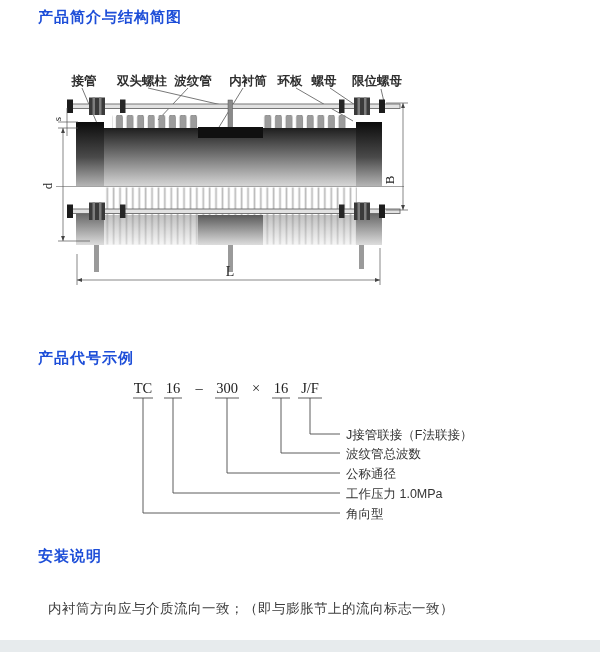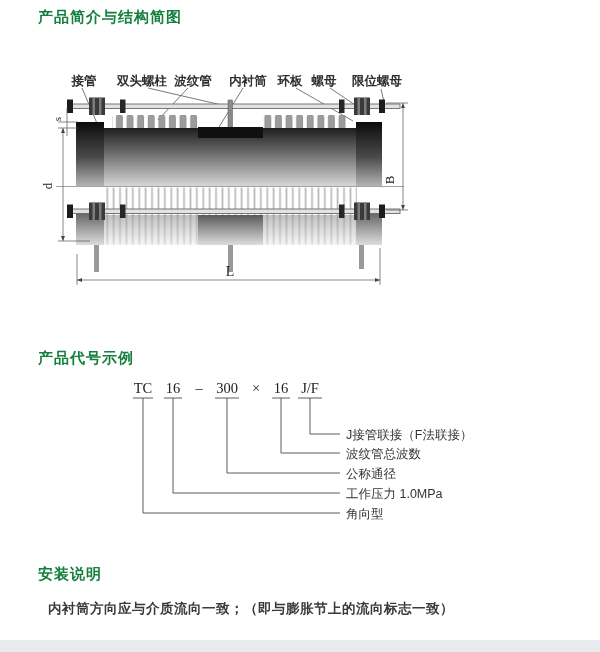--- a/index.html
+++ b/index.html
@@ -1,25 +1,25 @@
 <!DOCTYPE html>
 <html><head>
 <meta charset="utf-8">
 <style>
   html,body{margin:0;padding:0;}
   body{width:600px;height:652px;background:#ffffff;position:relative;overflow:hidden;
        font-family:"Liberation Sans",sans-serif;color:#333;}
-  .heading{position:absolute;left:38px;font-size:15px;font-weight:bold;letter-spacing:1px;color:#15803d;}
+  .heading{position:absolute;left:38px;font-size:15px;font-weight:bold;letter-spacing:1px;color:#1d4ed8;}
   #h-intro{top:8px;}
   #h-code{top:349px;}
-  #h-install{top:565px;}
+  #h-install{top:547px;}
   #diagram-svg{position:absolute;left:40px;top:58px;}
   #code-svg{position:absolute;left:0px;top:376px;}
   .para{position:absolute;left:48px;top:597px;font-size:13.5px;line-height:23px;
-        letter-spacing:0.5px;color:#3a3a3a;font-weight:700;}
+        letter-spacing:0.5px;color:#3a3a3a;font-weight:400;}
   .footer-strip{position:absolute;left:0;top:640px;width:600px;height:12px;background:#e7ebed;}
   svg text.cjk{font-family:"Liberation Sans",sans-serif;font-weight:bold;fill:#2e2e2e;}
   svg text.dim{font-family:"Liberation Serif",serif;fill:#222;}
   svg text.tok{font-family:"Liberation Serif",serif;fill:#222;}
   svg text.desc{font-family:"Liberation Sans",sans-serif;fill:#333;font-weight:500;}
 </style>
 </head>
 <body>
 
 <div class="heading" id="h-intro">产品简介与结构简图</div>

